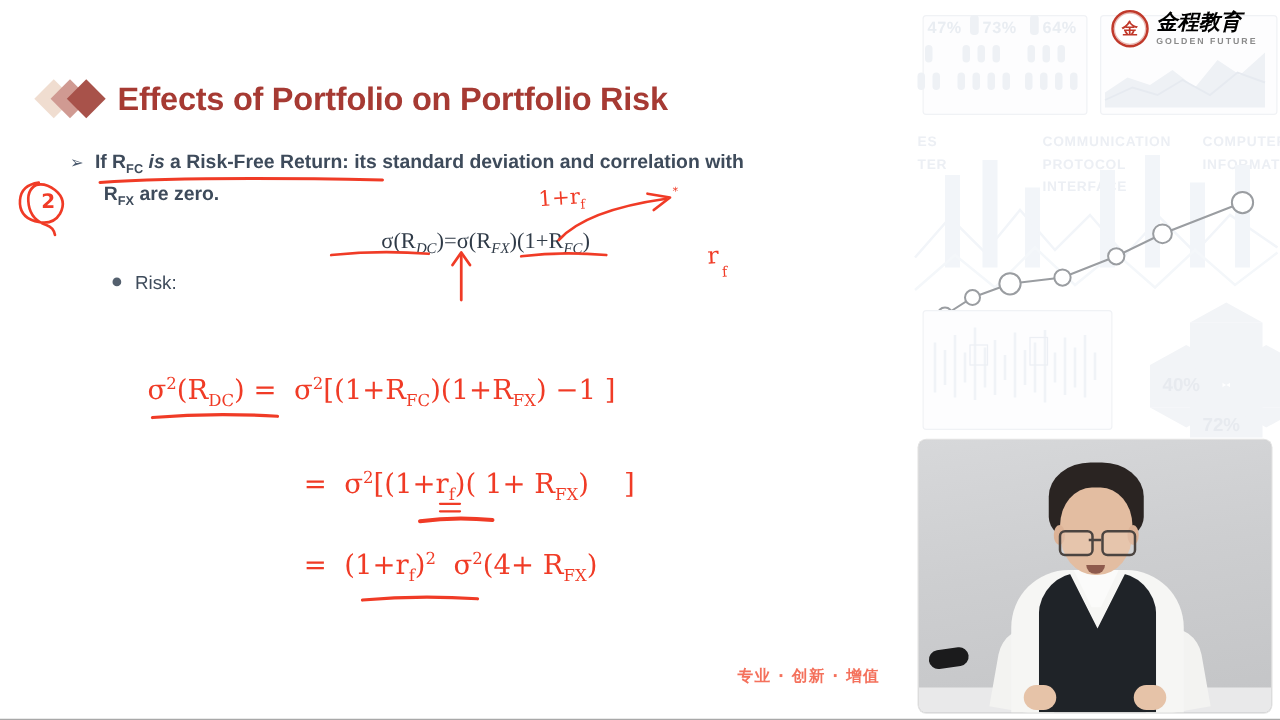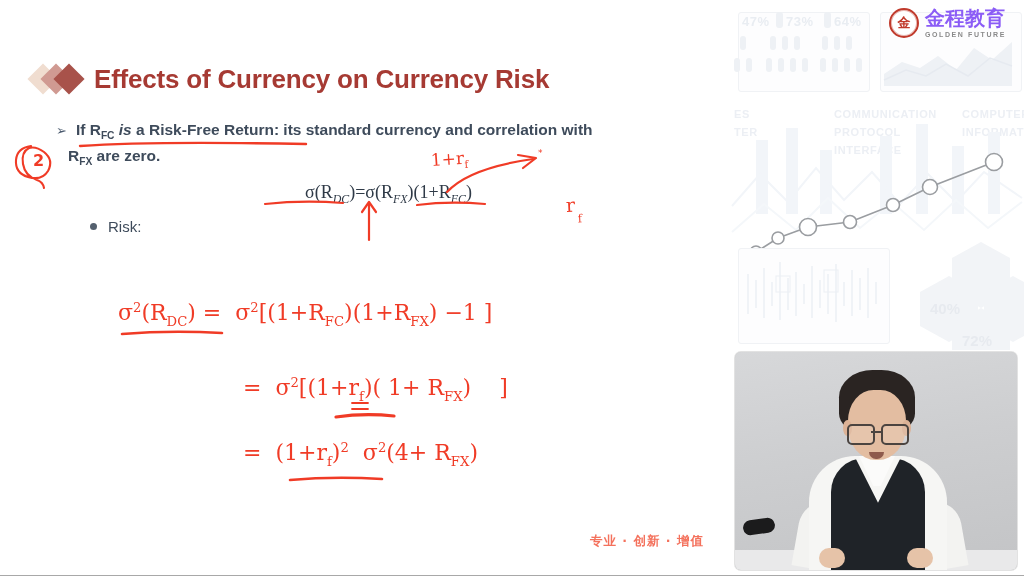--- a/index.html
+++ b/index.html
@@ -87,22 +87,23 @@
     width: 26px; height: 26px; border-radius: 50%;
     border: 2px solid #c0392b;
     background: #fff;
     display: flex; align-items: center; justify-content: center;
     font-family: "Liberation Serif", "DejaVu Serif", serif;
     font-size: 13px; font-weight: bold; color: #c0392b;
     box-shadow: inset 0 0 0 1px #e8b9b4;
   }
   .logo-cn {
     font-family: "DejaVu Sans", sans-serif;
-    font-size: 20px; font-weight: bold; color: #8b5cf6;
+    font-size: 17px; font-weight: bold; color: #000000;
     line-height: 1;
+    font-style: italic;
   }
   .logo-en {
     font-size: 7px; font-weight: bold; color: #8a8a8a;
     letter-spacing: 1.6px; line-height: 1; margin-top: 3px;
   }
 
   
   .title-row {
     position: absolute; left: 32px; top: 62px;
     display: flex; align-items: center;
@@ -127,21 +128,21 @@
   .bullet-l1 {
     position: absolute; left: 56px; top: 118px;
     width: 640px;
     font-size: 15.5px; font-weight: bold;
     color: #3e4b5b; line-height: 1.55;
   }
   .bullet-l1 .marker {
     color: #4a5a6e; font-weight: normal;
     margin-right: 9px; font-size: 13px;
   }
-  .bullet-l1 .cont { margin-left: 12px; display: block; }
+  .bullet-l1 .cont { margin-left: 27px; display: block; }
   sub { font-size: .66em; }
   .em { font-style: italic; }
 
   .bullet-l2 {
     position: absolute; left: 90px; top: 218px;
     font-size: 15px; color: #3e4b5b;
   }
   .bullet-l2 .dot {
     display: inline-block; width: 7px; height: 7px;
     border-radius: 50%; background: #54606e;
@@ -394,25 +395,25 @@
       <div class="logo-en">GOLDEN FUTURE</div>
     </div>
   </div>
 
   <div class="title-row">
     <div class="diamonds">
       <div class="dia d1"></div>
       <div class="dia d2"></div>
       <div class="dia d3"></div>
     </div>
-    <div class="slide-title">Effects of Currency on Currency Risk</div>
+    <div class="slide-title">Effects of Portfolio on Portfolio Risk</div>
   </div>
 
   <div class="bullet-l1">
-    <span class="marker">➢</span><span>If R</span><sub>FC</sub> <span class="em">is</span><span> a Risk-Free Return: its standard currency and correlation with</span>
+    <span class="marker">➢</span><span>If R</span><sub>FC</sub> <span class="em">is</span><span> a Risk-Free Return: its standard deviation and correlation with</span>
     <span class="cont"><span>R</span><sub>FX</sub><span> are zero.</span></span>
   </div>
 
   <div class="formula">
     <span>σ</span><span>(R</span><sub class="it">DC</sub><span>)=σ(R</span><sub class="it">FX</sub><span>)(1+R</span><sub class="it">FC</sub><span>)</span>
   </div>
 
   <div class="bullet-l2">
     <span class="dot"></span><span>Risk:</span>
   </div>

